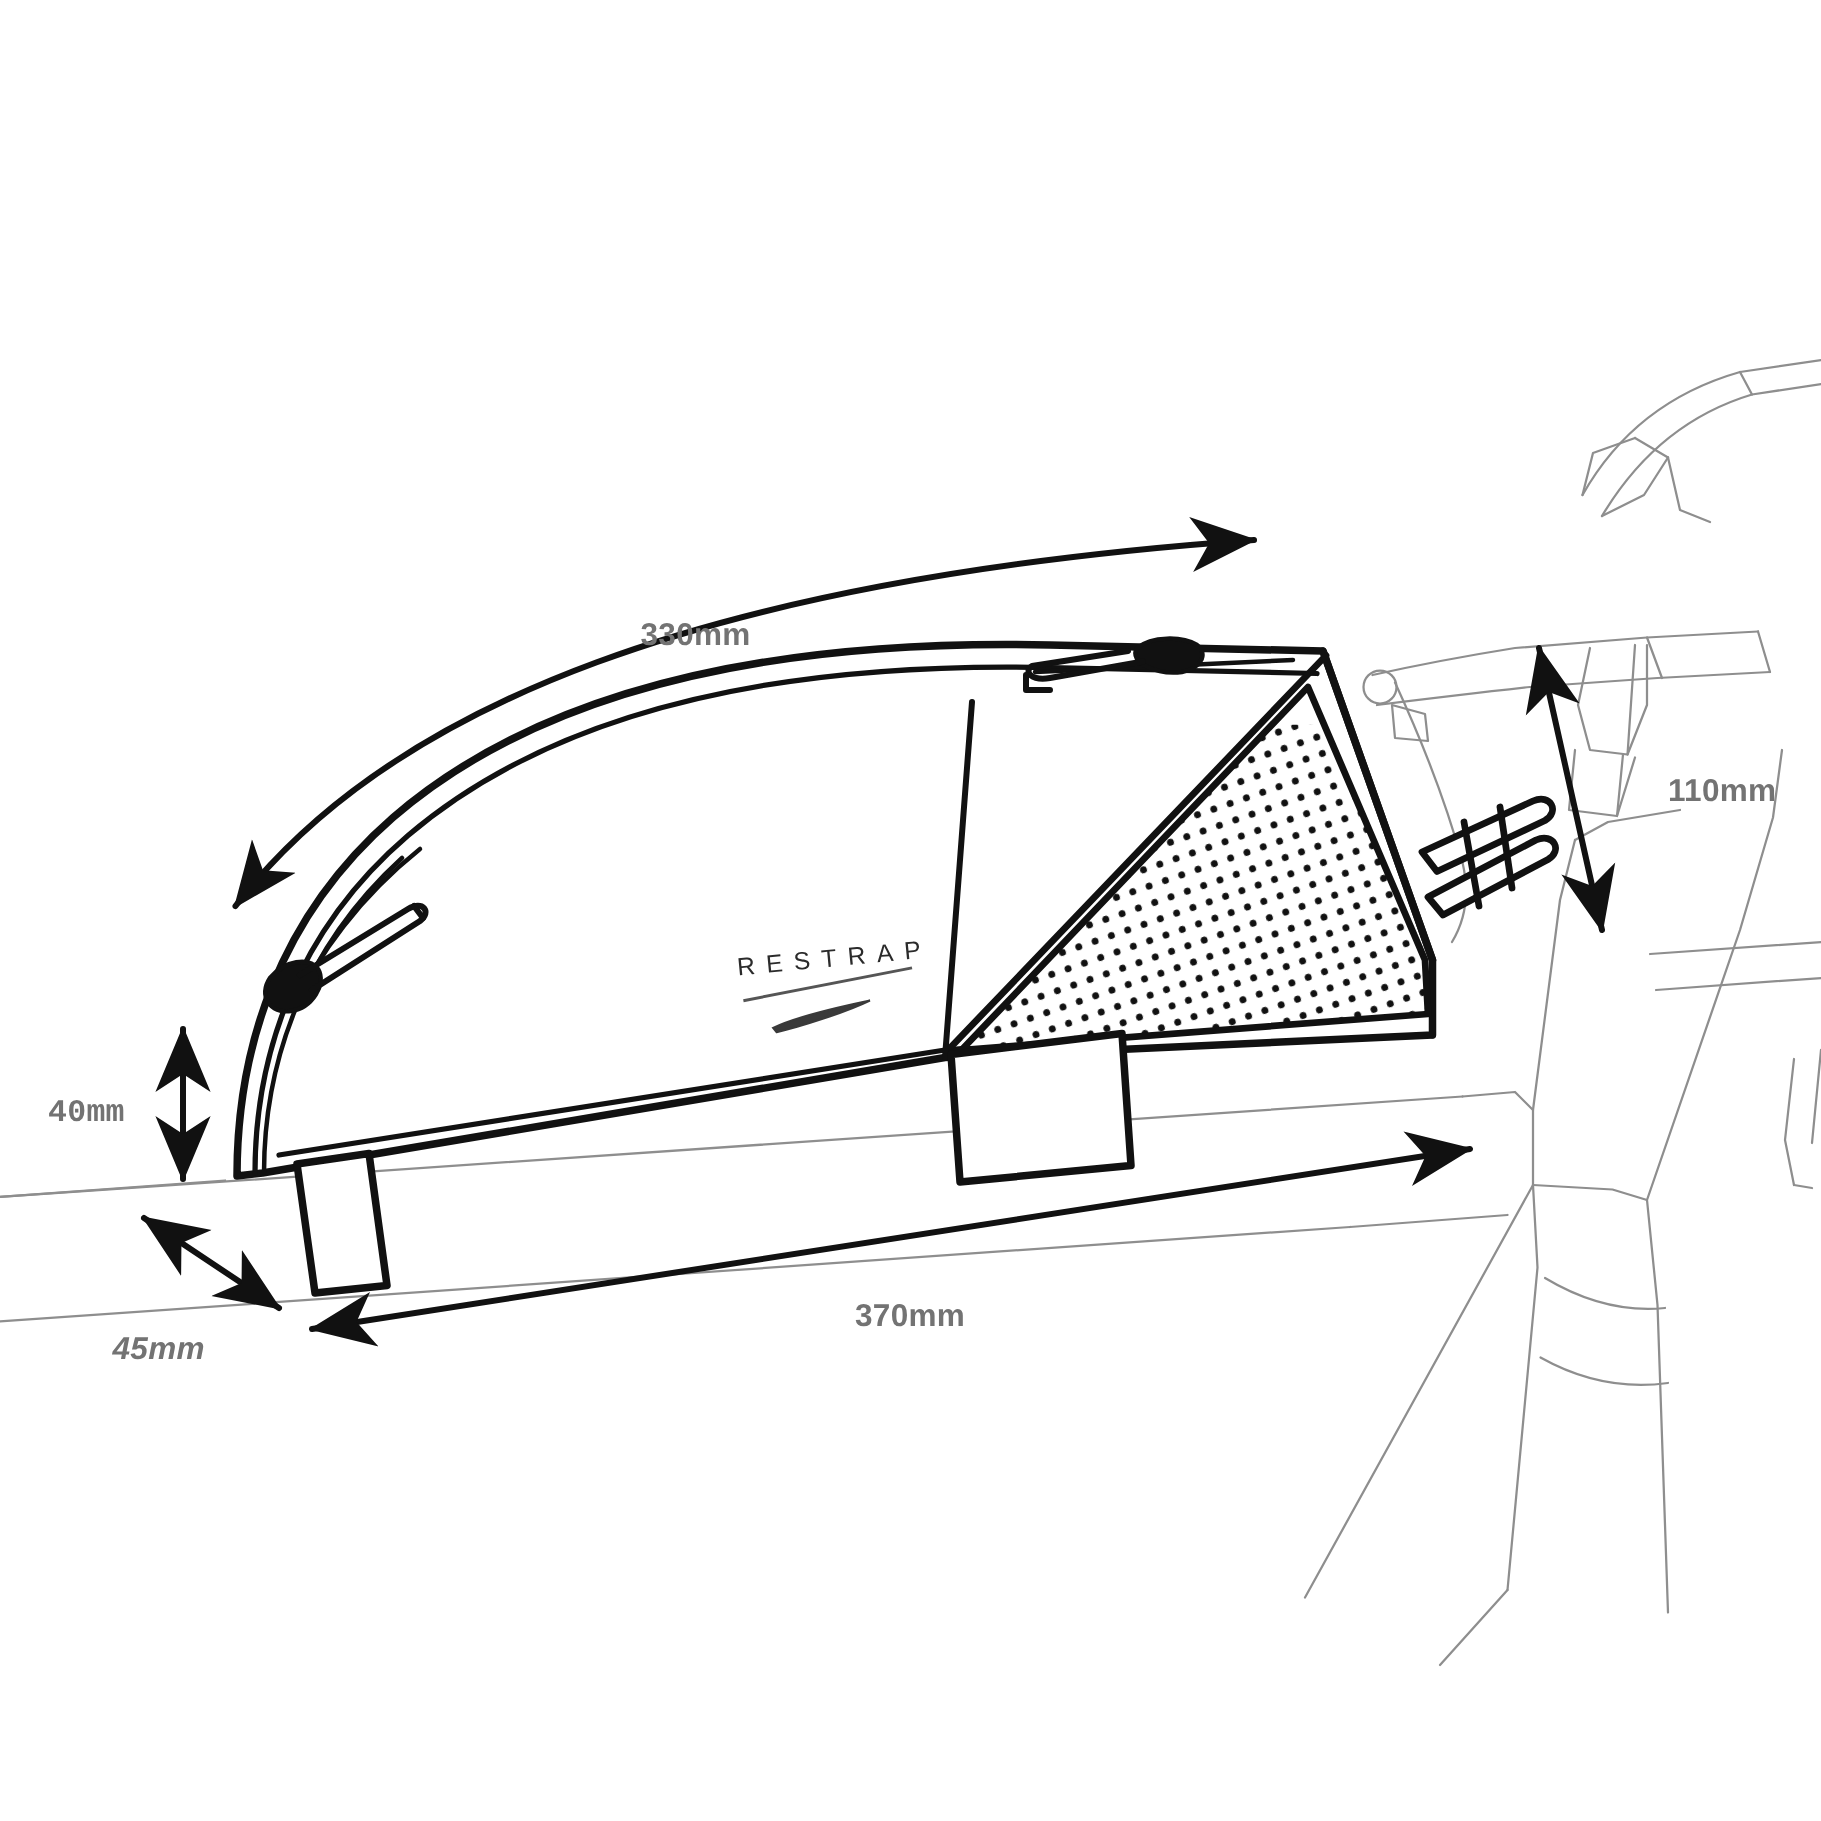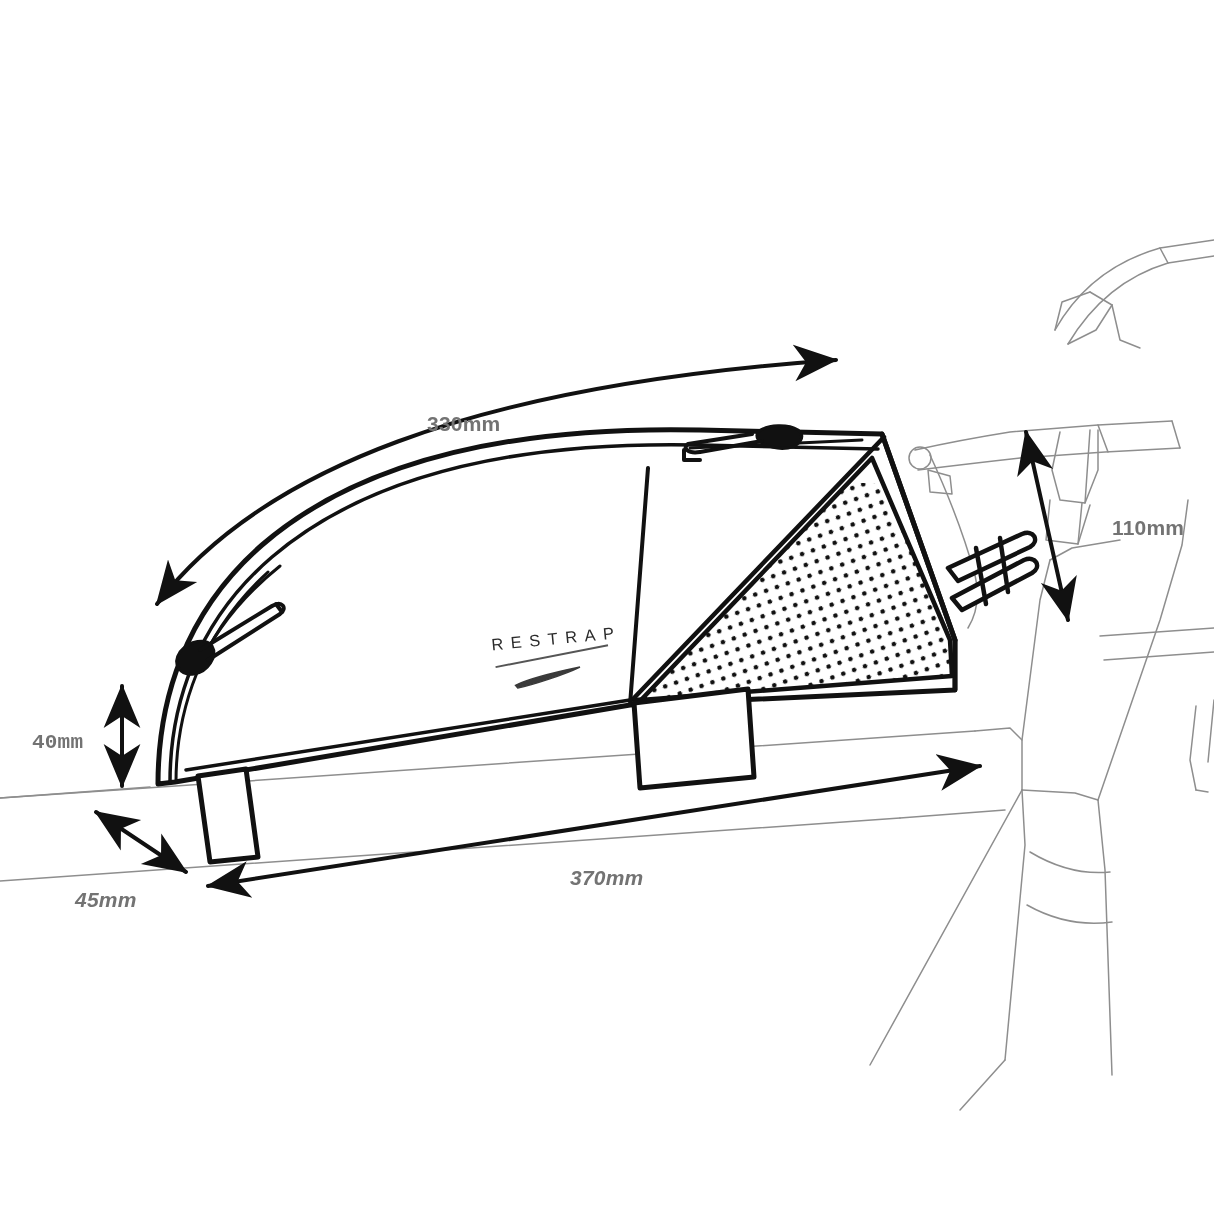--- a/index.html
+++ b/index.html
@@ -46,21 +46,21 @@
     font-weight: 700;
     color: #737373;
     font-family: "Liberation Sans", sans-serif;
     white-space: nowrap;
     letter-spacing: 0.2px;
   }
   #label-330 { left: 427px; top: 412px; }
   #label-110 { left: 1088px; top: 516px; margin-left: 24px; }
   #label-40  { left: 32px;  top: 731px; font-family: Liberation Mono, monospace; }
   #label-45  { left: 75px;  top: 888px; font-style: italic; }
-  #label-370 { left: 570px; top: 866px; font-style: italic; }
+  #label-370 { left: 570px; top: 866px; }
 </style>
 </head>
 <body>
 
 <div id="diagram-root">
 
 
   <svg class="art" viewBox="0 0 1214 1214">
     <defs>
       <pattern id="meshdots" width="11.5" height="11.5" patternUnits="userSpaceOnUse" patternTransform="rotate(-19)">

